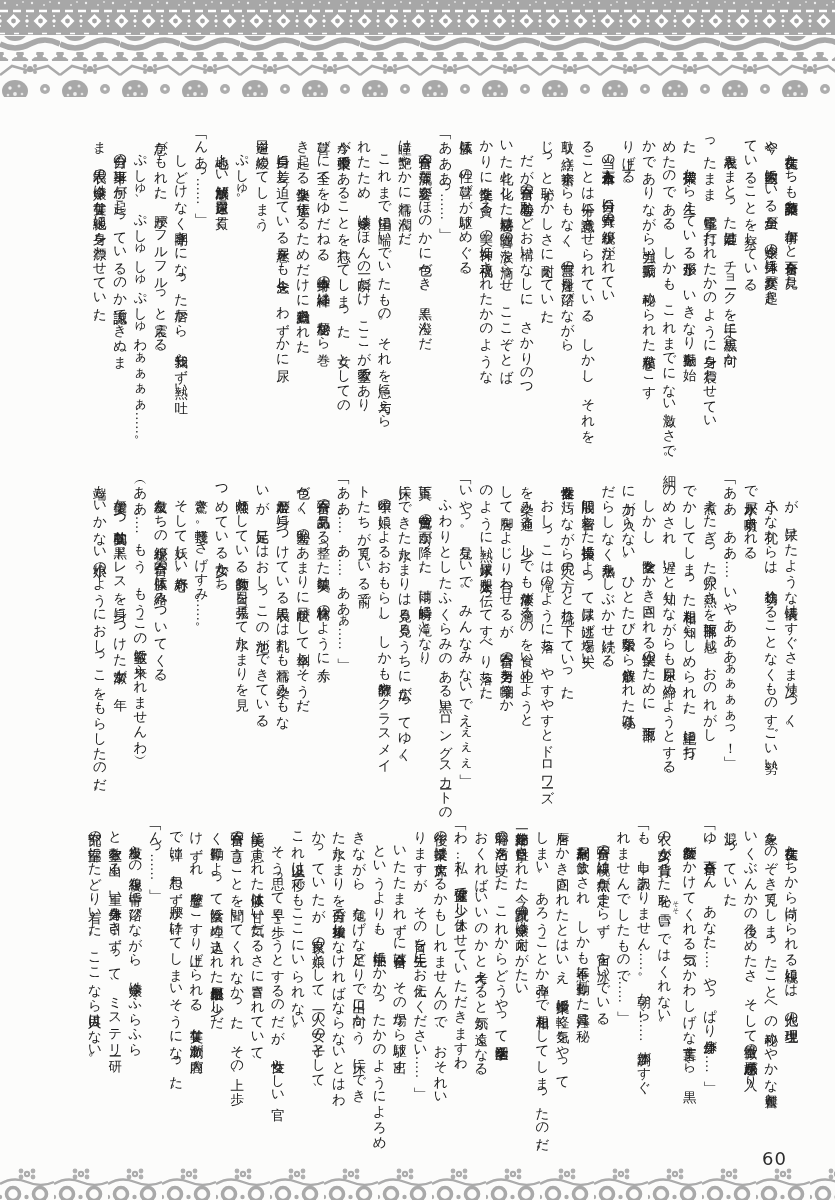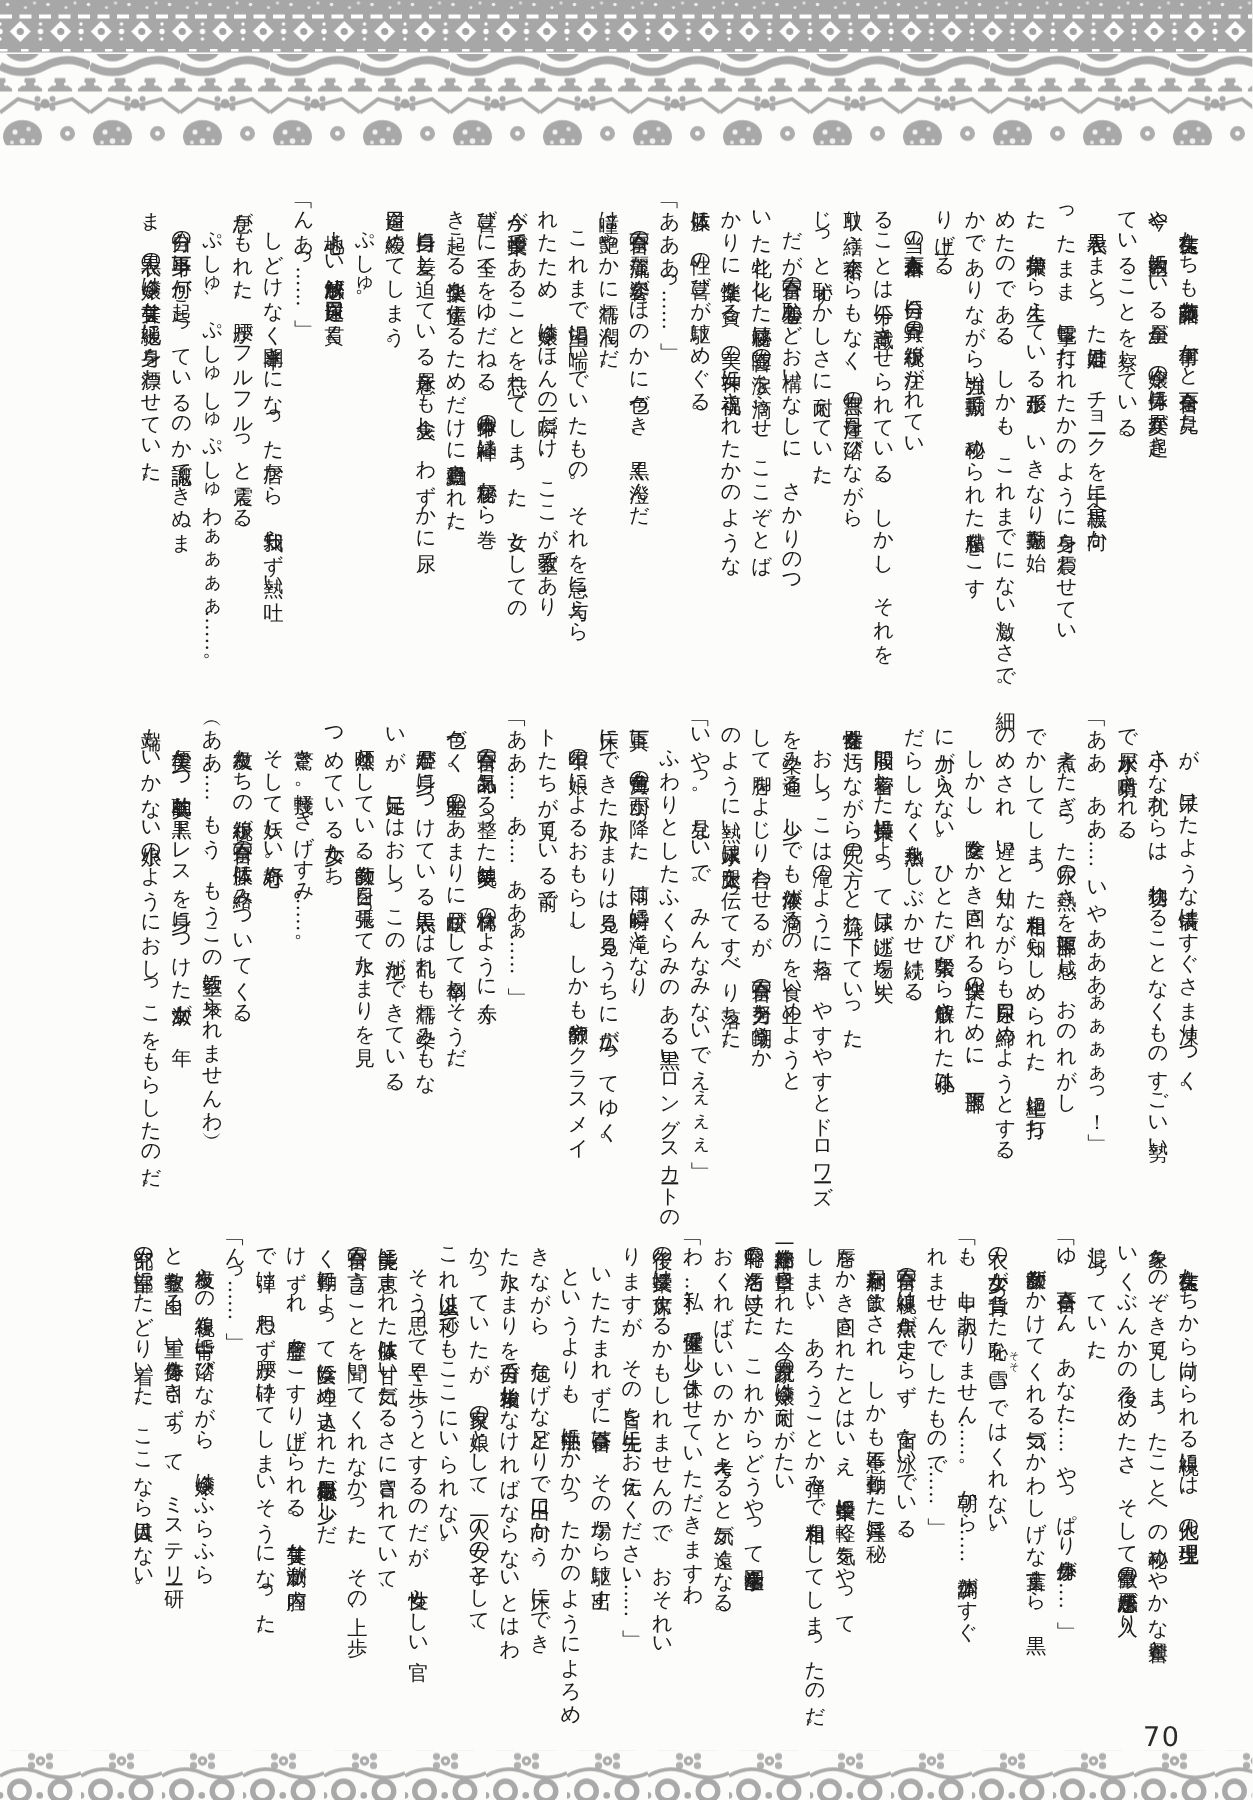--- a/index.html
+++ b/index.html
@@ -196,21 +196,21 @@
       <p class="vline">百合奈の言うことを聞いてくれなかった。その上、歩</p>
       <p class="vline">く動作によって女陰に埋め込まれた疑似男根が少しだ</p>
       <p class="vline">けずれ、膣壁をこすり上げられる。甘美な刺激が膣内</p>
       <p class="vline">で弾け、思わず腰が砕けてしまいそうになった。</p>
       <p class="vline">「んっ……」</p>
       <p class="vline indent">級友らの視線を背中に浴びながら、令嬢はふらふら</p>
       <p class="vline">と教室を出る。重い身体を引きずって、ミステリー研</p>
       <p class="vline">究部の部室にたどり着いた。ここなら人目はない。</p>
     </div>
 
-  <div class="pageno">70</div>
+  <div class="pageno">60</div>
 
   <svg class="lace lace-bottom" width="835" height="33" viewBox="0 0 835 33" xmlns="http://www.w3.org/2000/svg">
     <defs>
       <pattern id="p-bflor" width="54" height="33" patternUnits="userSpaceOnUse">
         <circle cx="27" cy="7" r="3.2" fill="#ababab"></circle>
         <circle cx="21" cy="4" r="2.4" fill="#b0b0b0"></circle>
         <circle cx="33" cy="4" r="2.4" fill="#b0b0b0"></circle>
         <circle cx="21" cy="10" r="2.4" fill="#b0b0b0"></circle>
         <circle cx="33" cy="10" r="2.4" fill="#b0b0b0"></circle>
         <circle cx="27" cy="7" r="1.1" fill="#ffffff"></circle>

